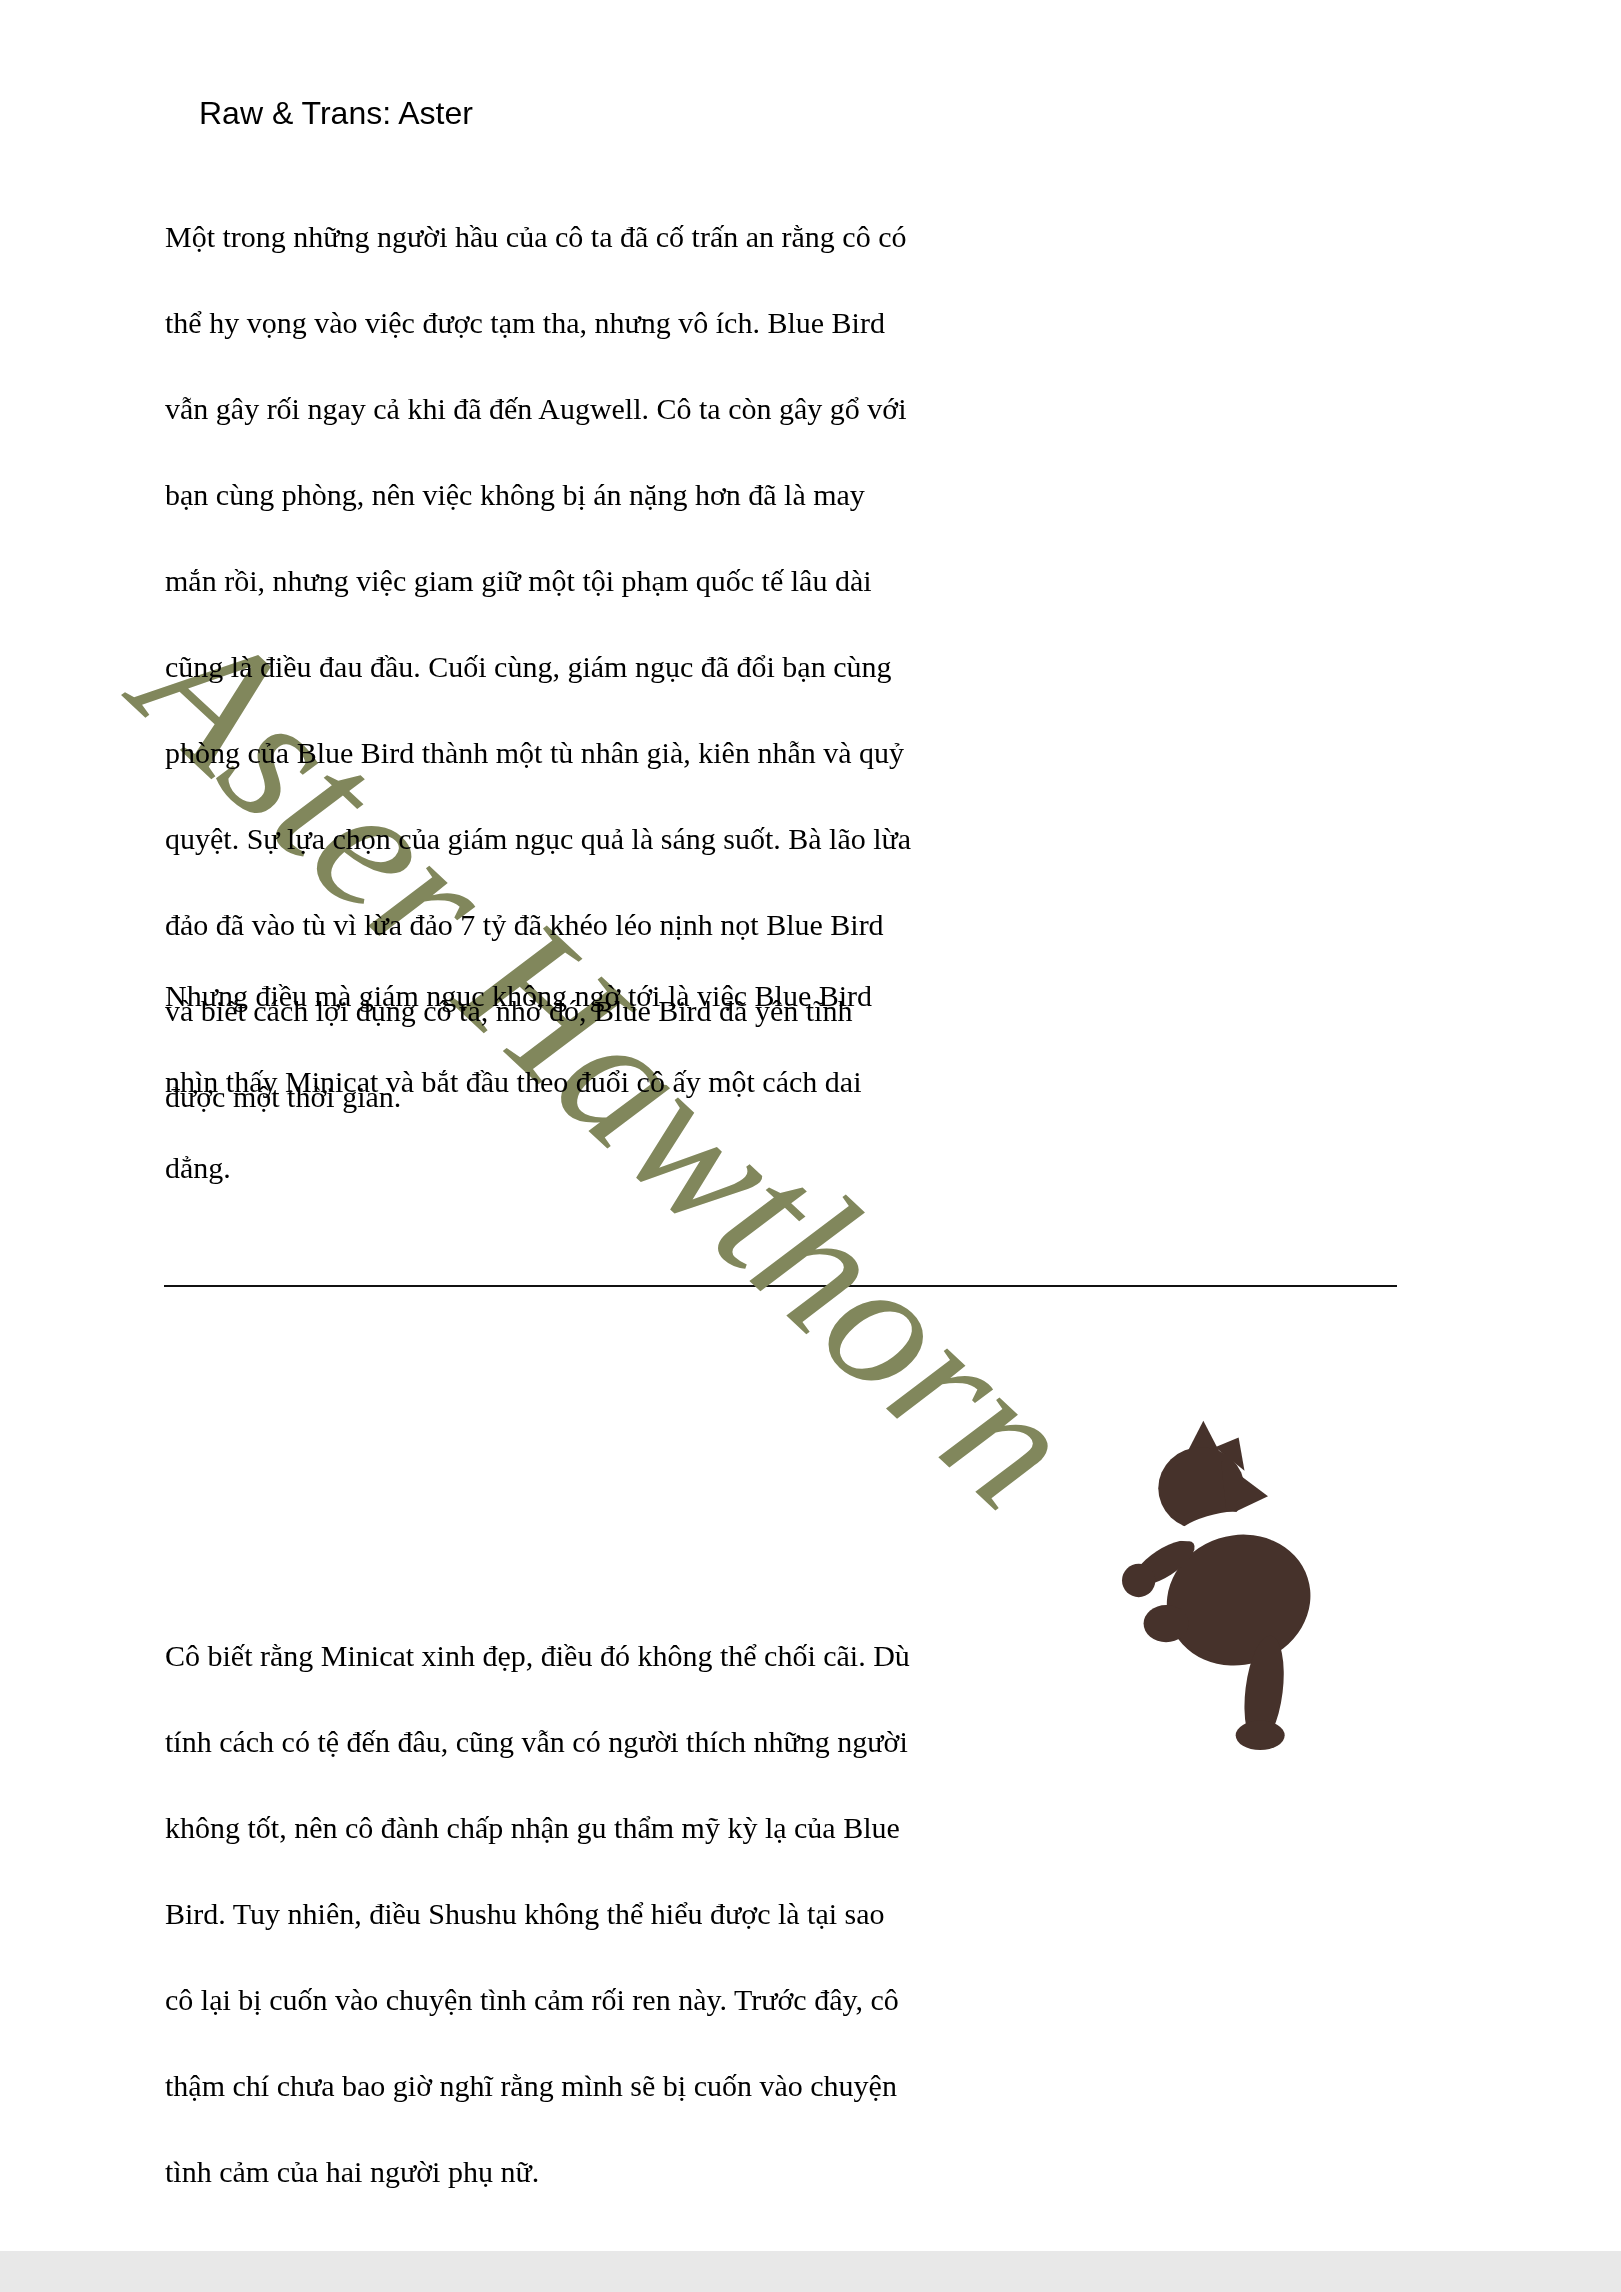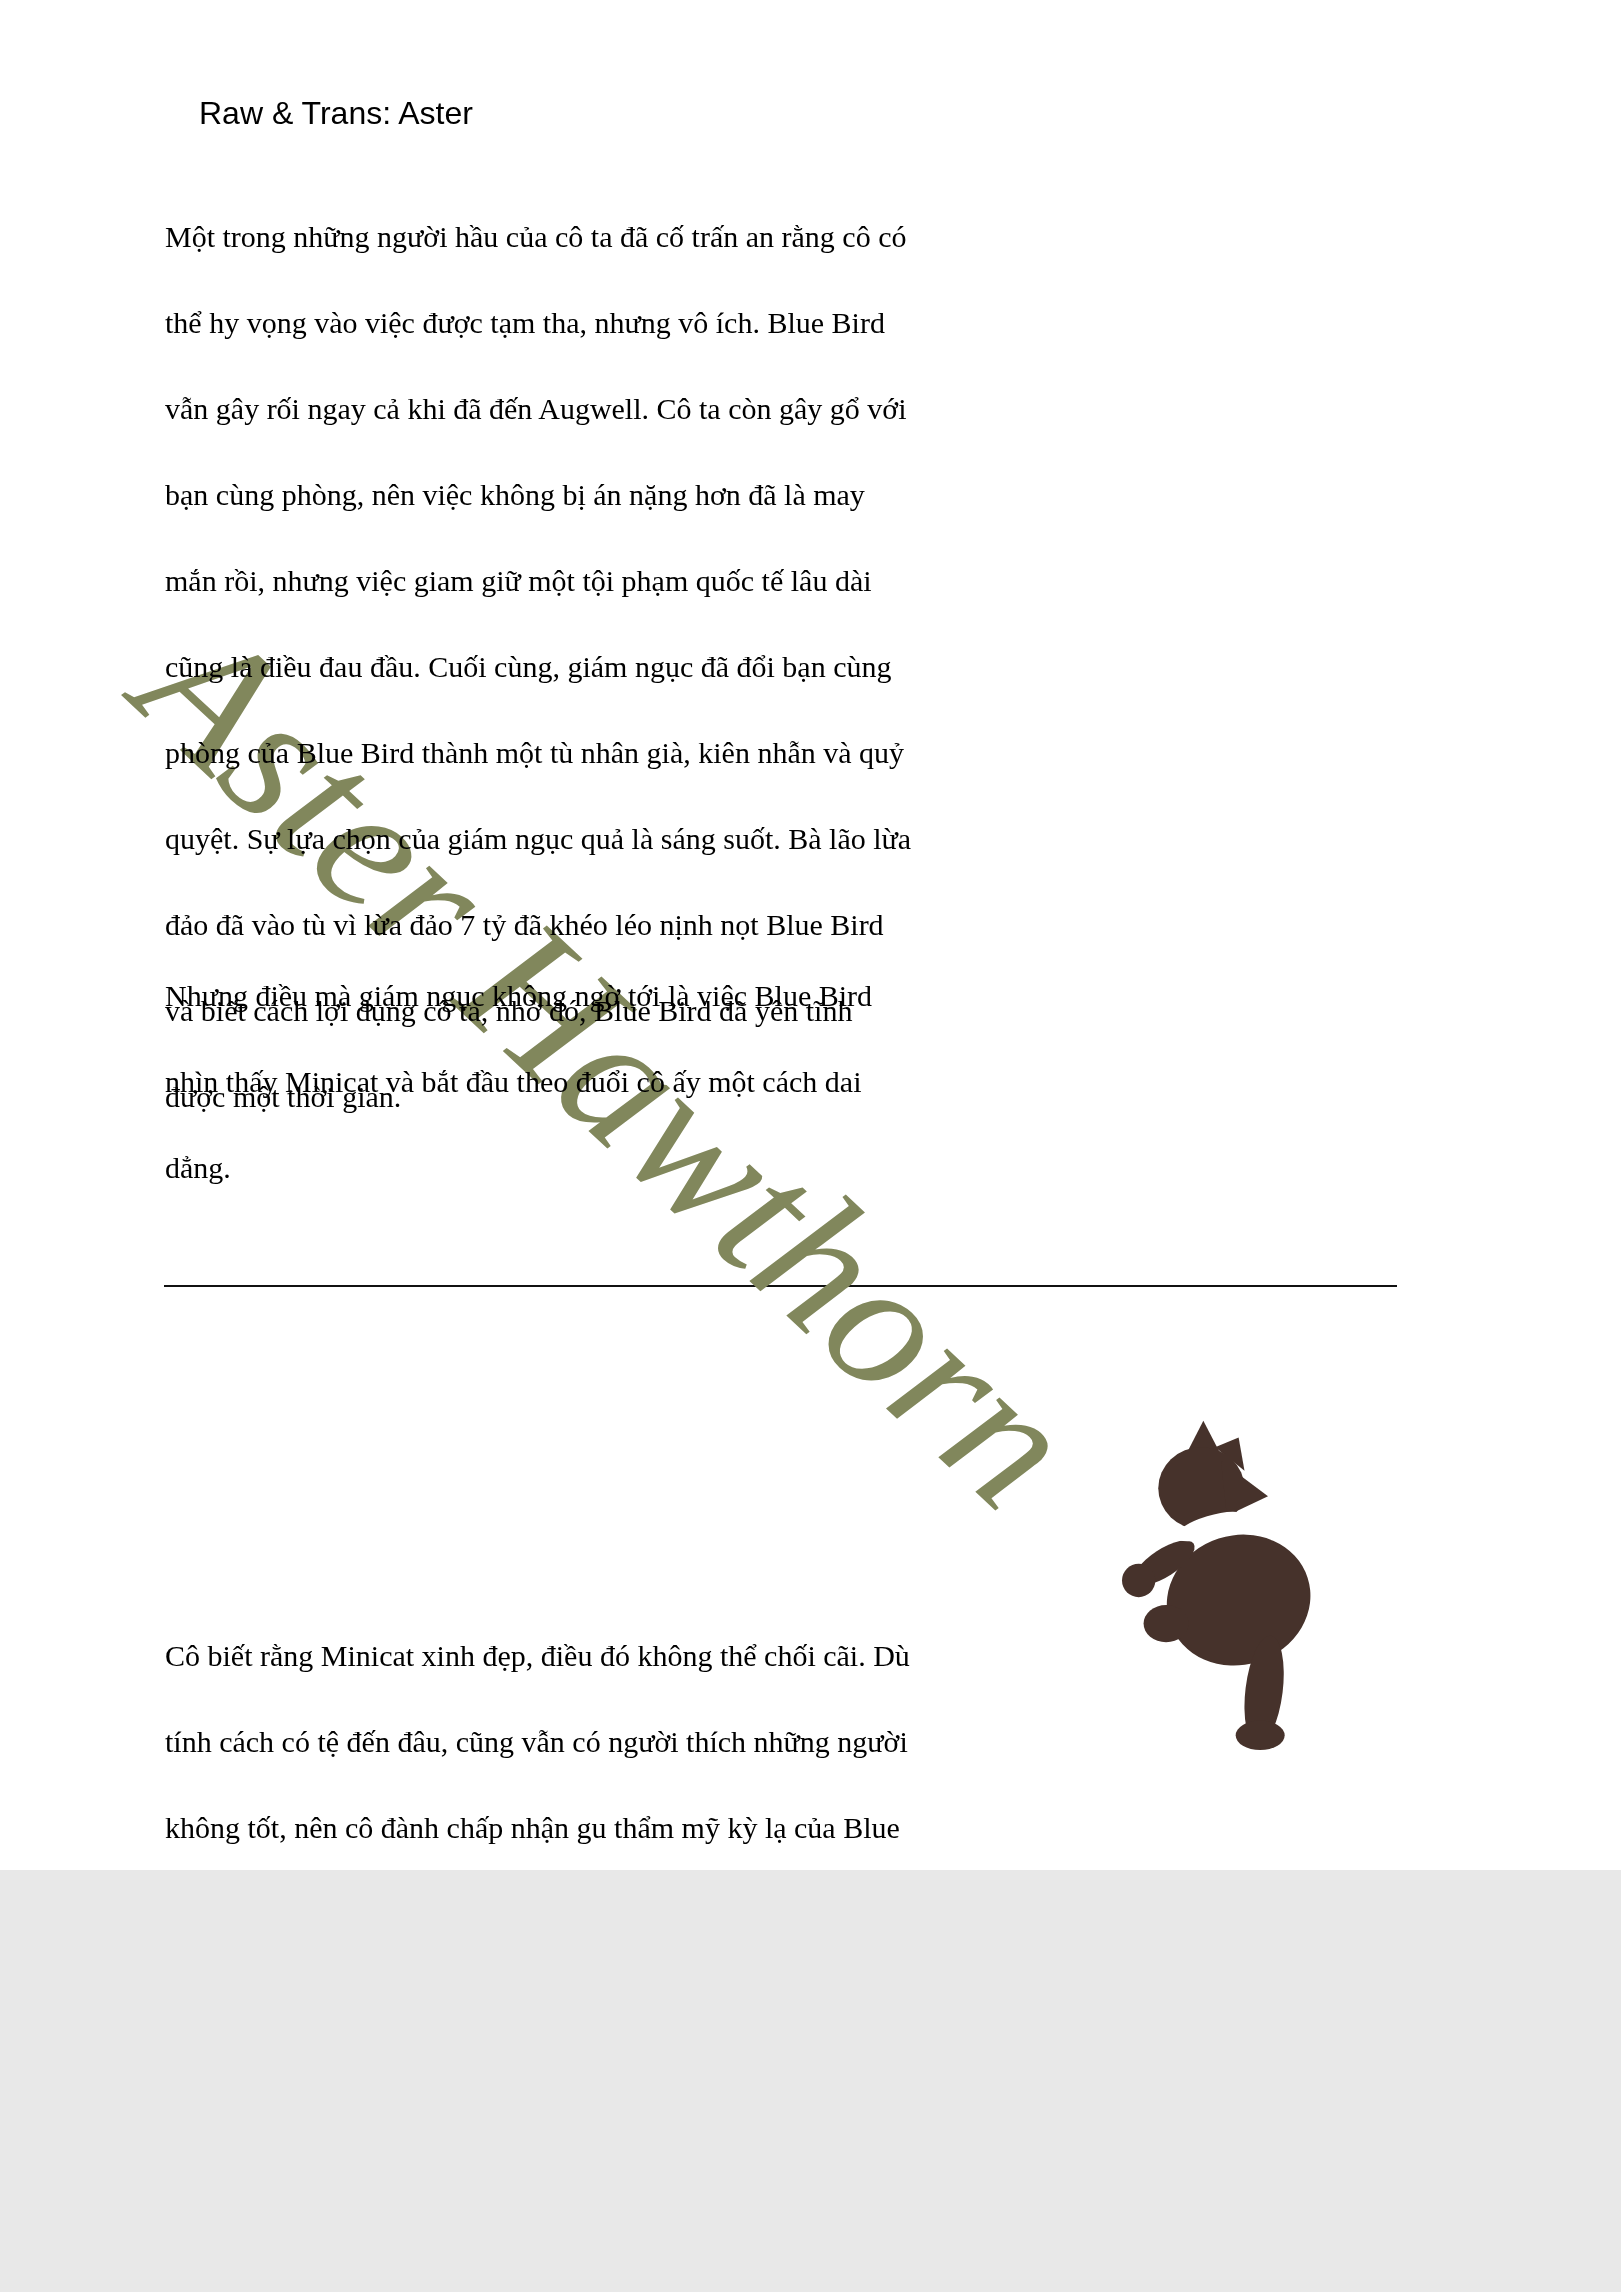--- a/index.html
+++ b/index.html
@@ -1,18 +1,18 @@
 <!DOCTYPE html>
 <html><head>
 <meta charset="utf-8">
 <style>
   html,body{margin:0;padding:0;background:#e8e8e8;}
   .page{
     position:relative;
-    width:1621px;height:1870px;
+    width:1621px;height:2251px;
     margin:0 auto;
     background:#ffffff;
     overflow:hidden;
     font-family:"Liberation Serif", serif;
     color:#000;
   }
   .header{
     position:absolute;left:199px;top:94px;
     font-family:"Liberation Sans", sans-serif;
     font-size:32px;line-height:1.2;

